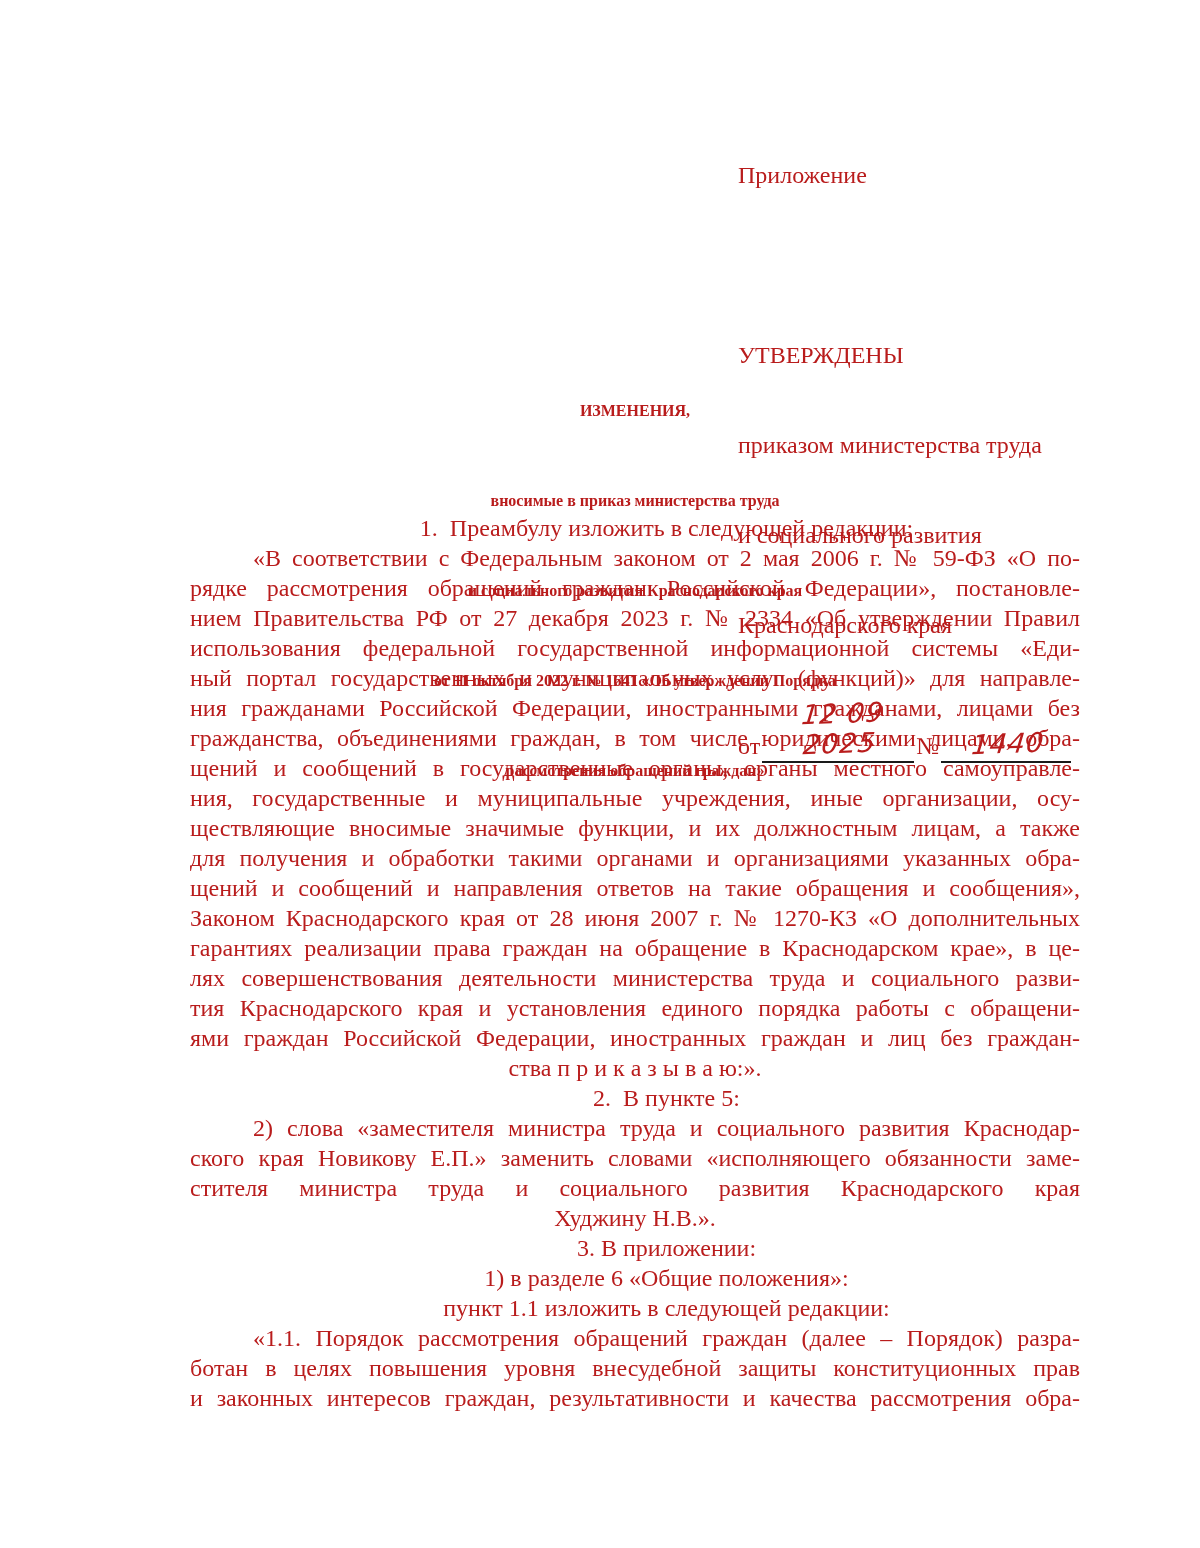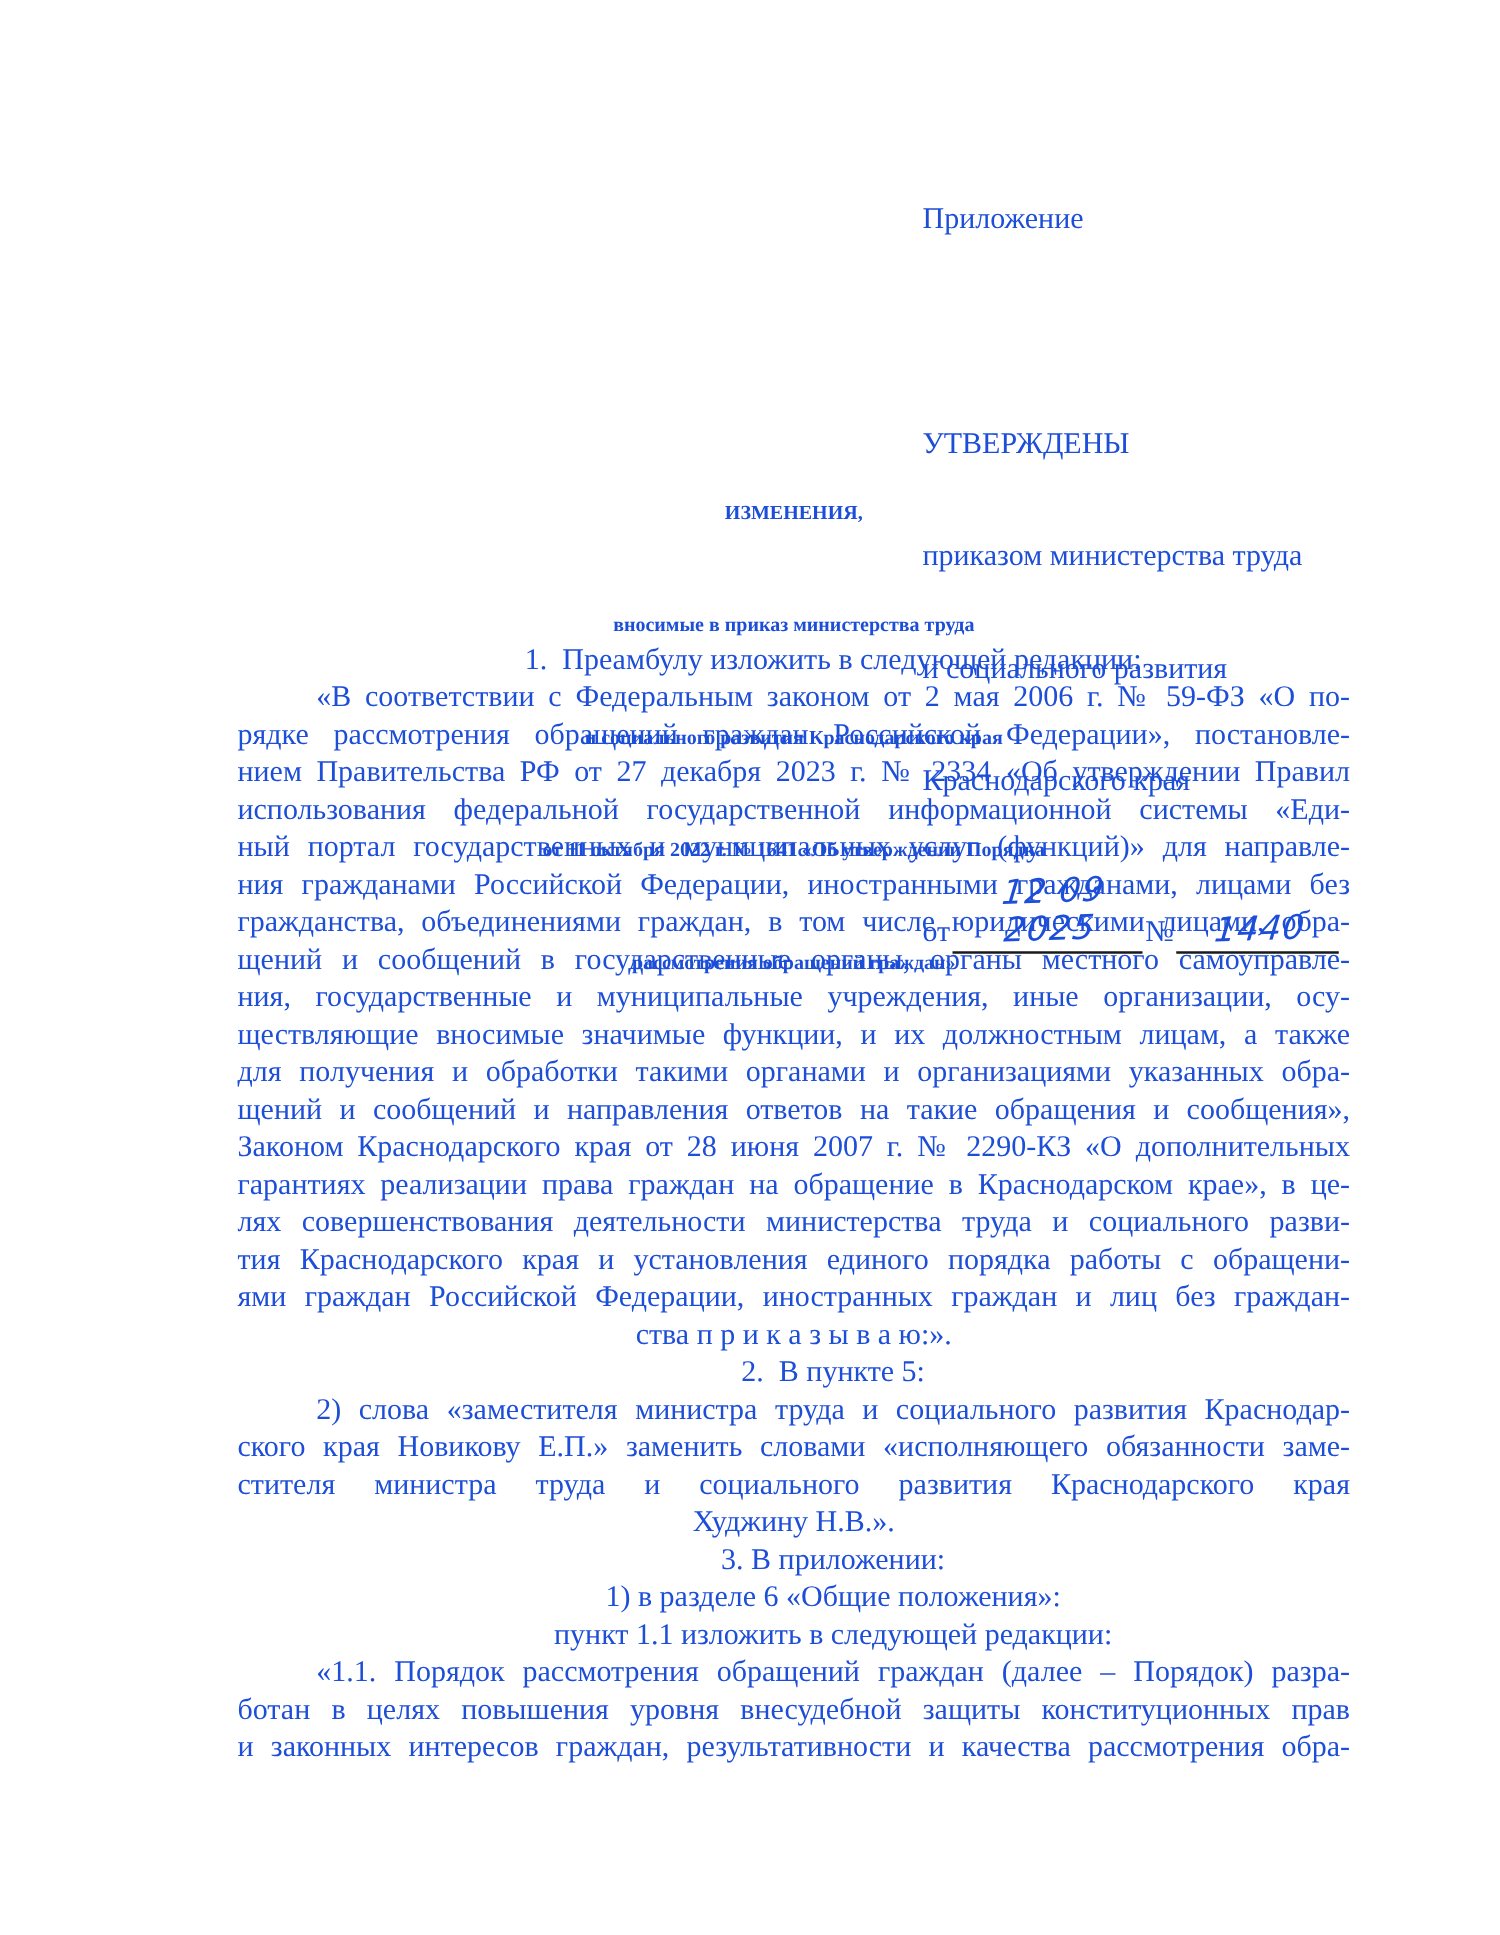--- a/index.html
+++ b/index.html
@@ -5,21 +5,21 @@
   html, body {
     margin: 0; padding: 0;
     width: 1200px; height: 1548px;
     background: #ffffff;
     overflow: hidden;
   }
   .page {
     position: relative;
     width: 983px; height: 1548px;
     background: #ffffff;
-    color: #1d4ed8;
+    color: #b91c1c;
     font-family: "Liberation Serif", serif;
   }
   
   .corner {
     position: absolute;
     left: 738px; top: 100px;
     width: 420px;
     font-size: 24px;
     line-height: 30px;
     white-space: pre-wrap;
@@ -105,21 +105,21 @@
     <div class="ln j">нием Правительства РФ от 27 декабря 2023 г. № 2334 «Об утверждении Правил</div>
     <div class="ln j">использования федеральной государственной информационной системы «Еди-</div>
     <div class="ln j">ный портал государственных и муниципальных услуг (функций)» для направле-</div>
     <div class="ln j">ния гражданами Российской Федерации, иностранными гражданами, лицами без</div>
     <div class="ln j">гражданства, объединениями граждан, в том числе юридическими лицами, обра-</div>
     <div class="ln j">щений и сообщений в государственные органы, органы местного самоуправле-</div>
     <div class="ln j">ния, государственные и муниципальные учреждения, иные организации, осу-</div>
     <div class="ln j">ществляющие вносимые значимые функции, и их должностным лицам, а также</div>
     <div class="ln j">для получения и обработки такими органами и организациями указанных обра-</div>
     <div class="ln j">щений и сообщений и направления ответов на такие обращения и сообщения»,</div>
-    <div class="ln j">Законом Краснодарского края от 28 июня 2007 г. № 2290-КЗ «О дополнительных</div>
+    <div class="ln j">Законом Краснодарского края от 28 июня 2007 г. № 1270-КЗ «О дополнительных</div>
     <div class="ln j">гарантиях реализации права граждан на обращение в Краснодарском крае», в це-</div>
     <div class="ln j">лях совершенствования деятельности министерства труда и социального разви-</div>
     <div class="ln j">тия Краснодарского края и установления единого порядка работы с обращени-</div>
     <div class="ln j">ями граждан Российской Федерации, иностранных граждан и лиц без граждан-</div>
     <div class="ln">ства п р и к а з ы в а ю:».</div>
     <div class="ln ind">2.  В пункте 5:</div>
     <div class="ln ind j">2) слова «заместителя министра труда и социального развития Краснодар-</div>
     <div class="ln j">ского края Новикову Е.П.» заменить словами «исполняющего обязанности заме-</div>
     <div class="ln j">стителя министра труда и социального развития Краснодарского края</div>
     <div class="ln">Худжину Н.В.».</div>

